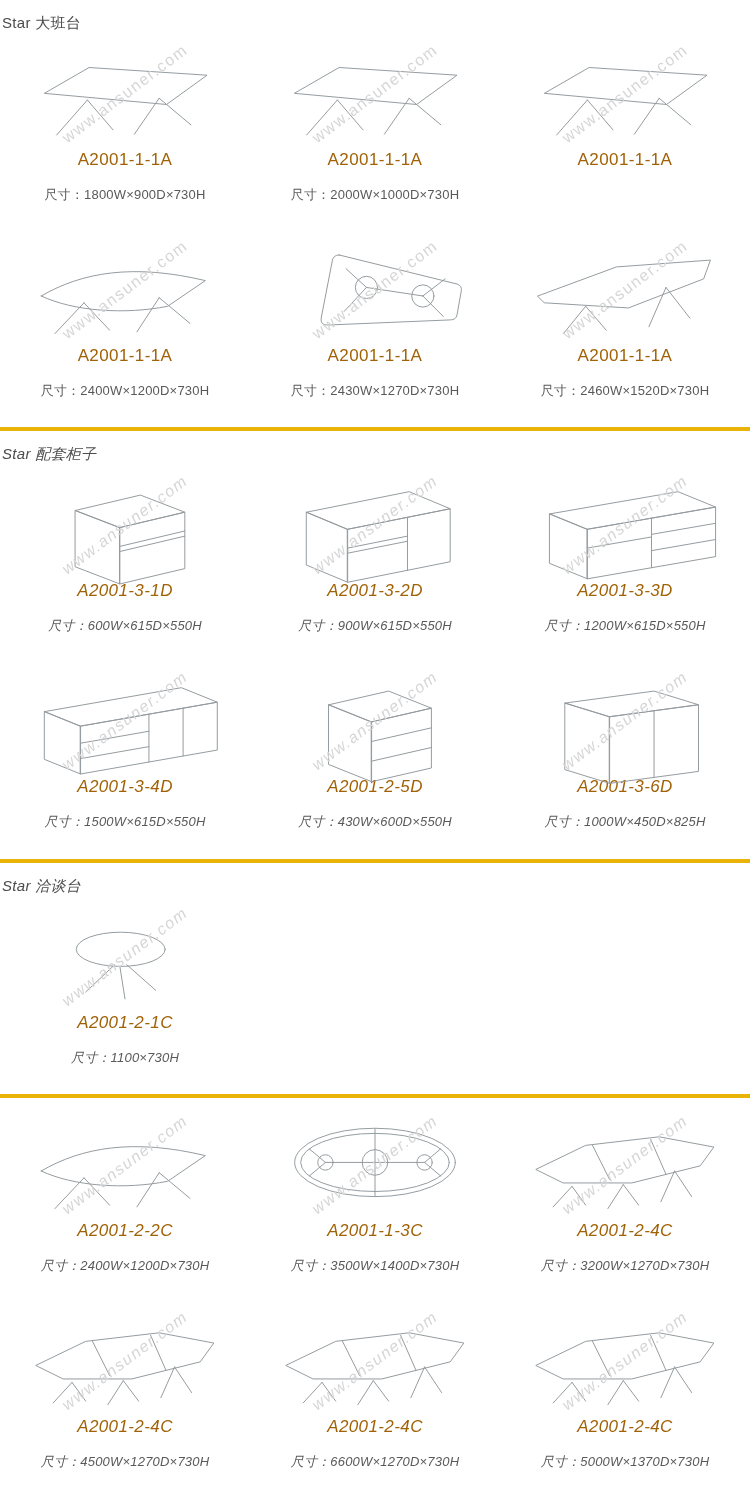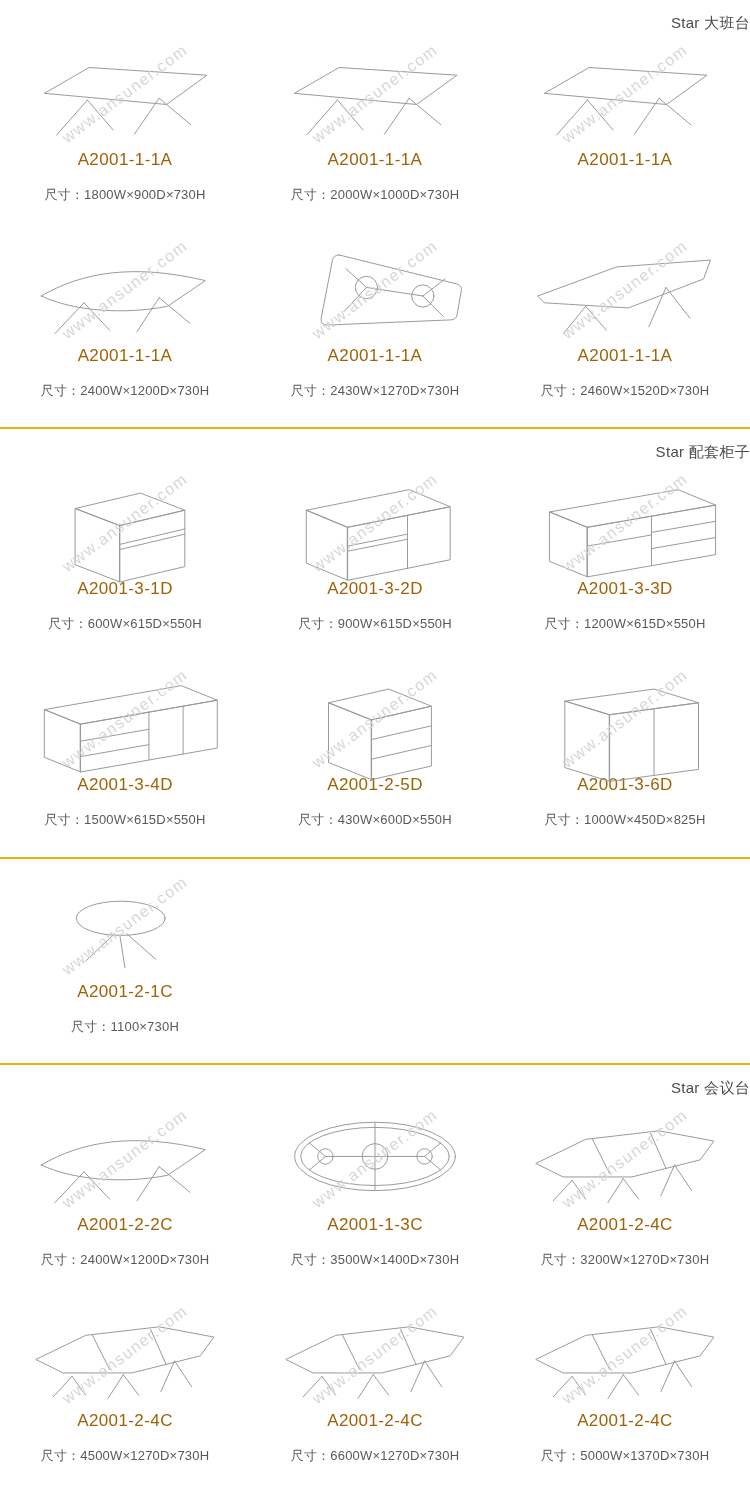--- a/index.html
+++ b/index.html
@@ -3,27 +3,26 @@
 <meta charset="utf-8">
 <style>
   html,body { margin:0; padding:0; background:#ffffff; }
   body {
     width:750px;
     font-family:"Liberation Sans","DejaVu Sans",sans-serif;
     color:#4d4d4d;
   }
   .page { width:750px; overflow:hidden; }
   .section { padding-top:8px; }
-  .section + .section { border-top:2px solid #eab308; }
+  .section + .section { border-top:4px solid #eab308;font-style:italic; }
   .section-title {
     font-size:15px;
     color:#4c4c4c;
     margin:6px 0 2px 2px;
     letter-spacing:0.3px;
-    text-align:right;
   }
   .grid { display:flex; flex-wrap:wrap; }
   .cell {
     width:33.333%;
     box-sizing:border-box;
     display:flex;
     flex-direction:column;
     align-items:center;
     margin:12px 0 26px 0;
   }
@@ -266,40 +265,40 @@
               <span class="watermark">www.ansuner.com</span>
             </div>
             <div class="model">A2001-3-6D</div>
             <div class="dims">
               <div>尺寸：1000W×450D×825H</div>
             </div>
           </div>
         </div>
       </section>
       <section class="section">
+        <div class="section-title">Star 洽谈台</div>
         <div class="grid">
           <div class="cell">
             <div class="drawing">
               <svg viewBox="0 0 220 110">
                 <path d="M104,66 L110,104" fill="none" stroke="#939a9e" stroke-width="1.15" stroke-linejoin="round" stroke-linecap="round"></path>
                 <path d="M98,64 L64,96" fill="none" stroke="#939a9e" stroke-width="1.15" stroke-linejoin="round" stroke-linecap="round"></path>
                 <path d="M112,64 L146,94" fill="none" stroke="#939a9e" stroke-width="1.15" stroke-linejoin="round" stroke-linecap="round"></path>
                 <ellipse cx="105" cy="46" rx="52" ry="20" fill="none" stroke="#939a9e" stroke-width="1.15" stroke-linejoin="round" stroke-linecap="round"></ellipse>
               </svg>
               <span class="watermark">www.ansuner.com</span>
             </div>
             <div class="model">A2001-2-1C</div>
             <div class="dims">
               <div>尺寸：1100×730H</div>
             </div>
           </div>
         </div>
       </section>
       <section class="section">
-        <div class="section-title">Star 会议台</div>
         <div class="grid">
           <div class="cell">
             <div class="drawing">
               <svg viewBox="0 0 220 110">
                 <path d="M12,62 C60,34 120,24 204,44 L160,74 C110,84 50,80 12,62 Z" fill="none" stroke="#939a9e" stroke-width="1.15" stroke-linejoin="round" stroke-linecap="round"></path>
                 <path d="M62,70 L28,106" fill="none" stroke="#939a9e" stroke-width="1.15" stroke-linejoin="round" stroke-linecap="round"></path>
                 <path d="M62,70 L92,102" fill="none" stroke="#939a9e" stroke-width="1.15" stroke-linejoin="round" stroke-linecap="round"></path>
                 <path d="M150,64 L124,104" fill="none" stroke="#939a9e" stroke-width="1.15" stroke-linejoin="round" stroke-linecap="round"></path>
                 <path d="M150,64 L186,94" fill="none" stroke="#939a9e" stroke-width="1.15" stroke-linejoin="round" stroke-linecap="round"></path>
               </svg>

